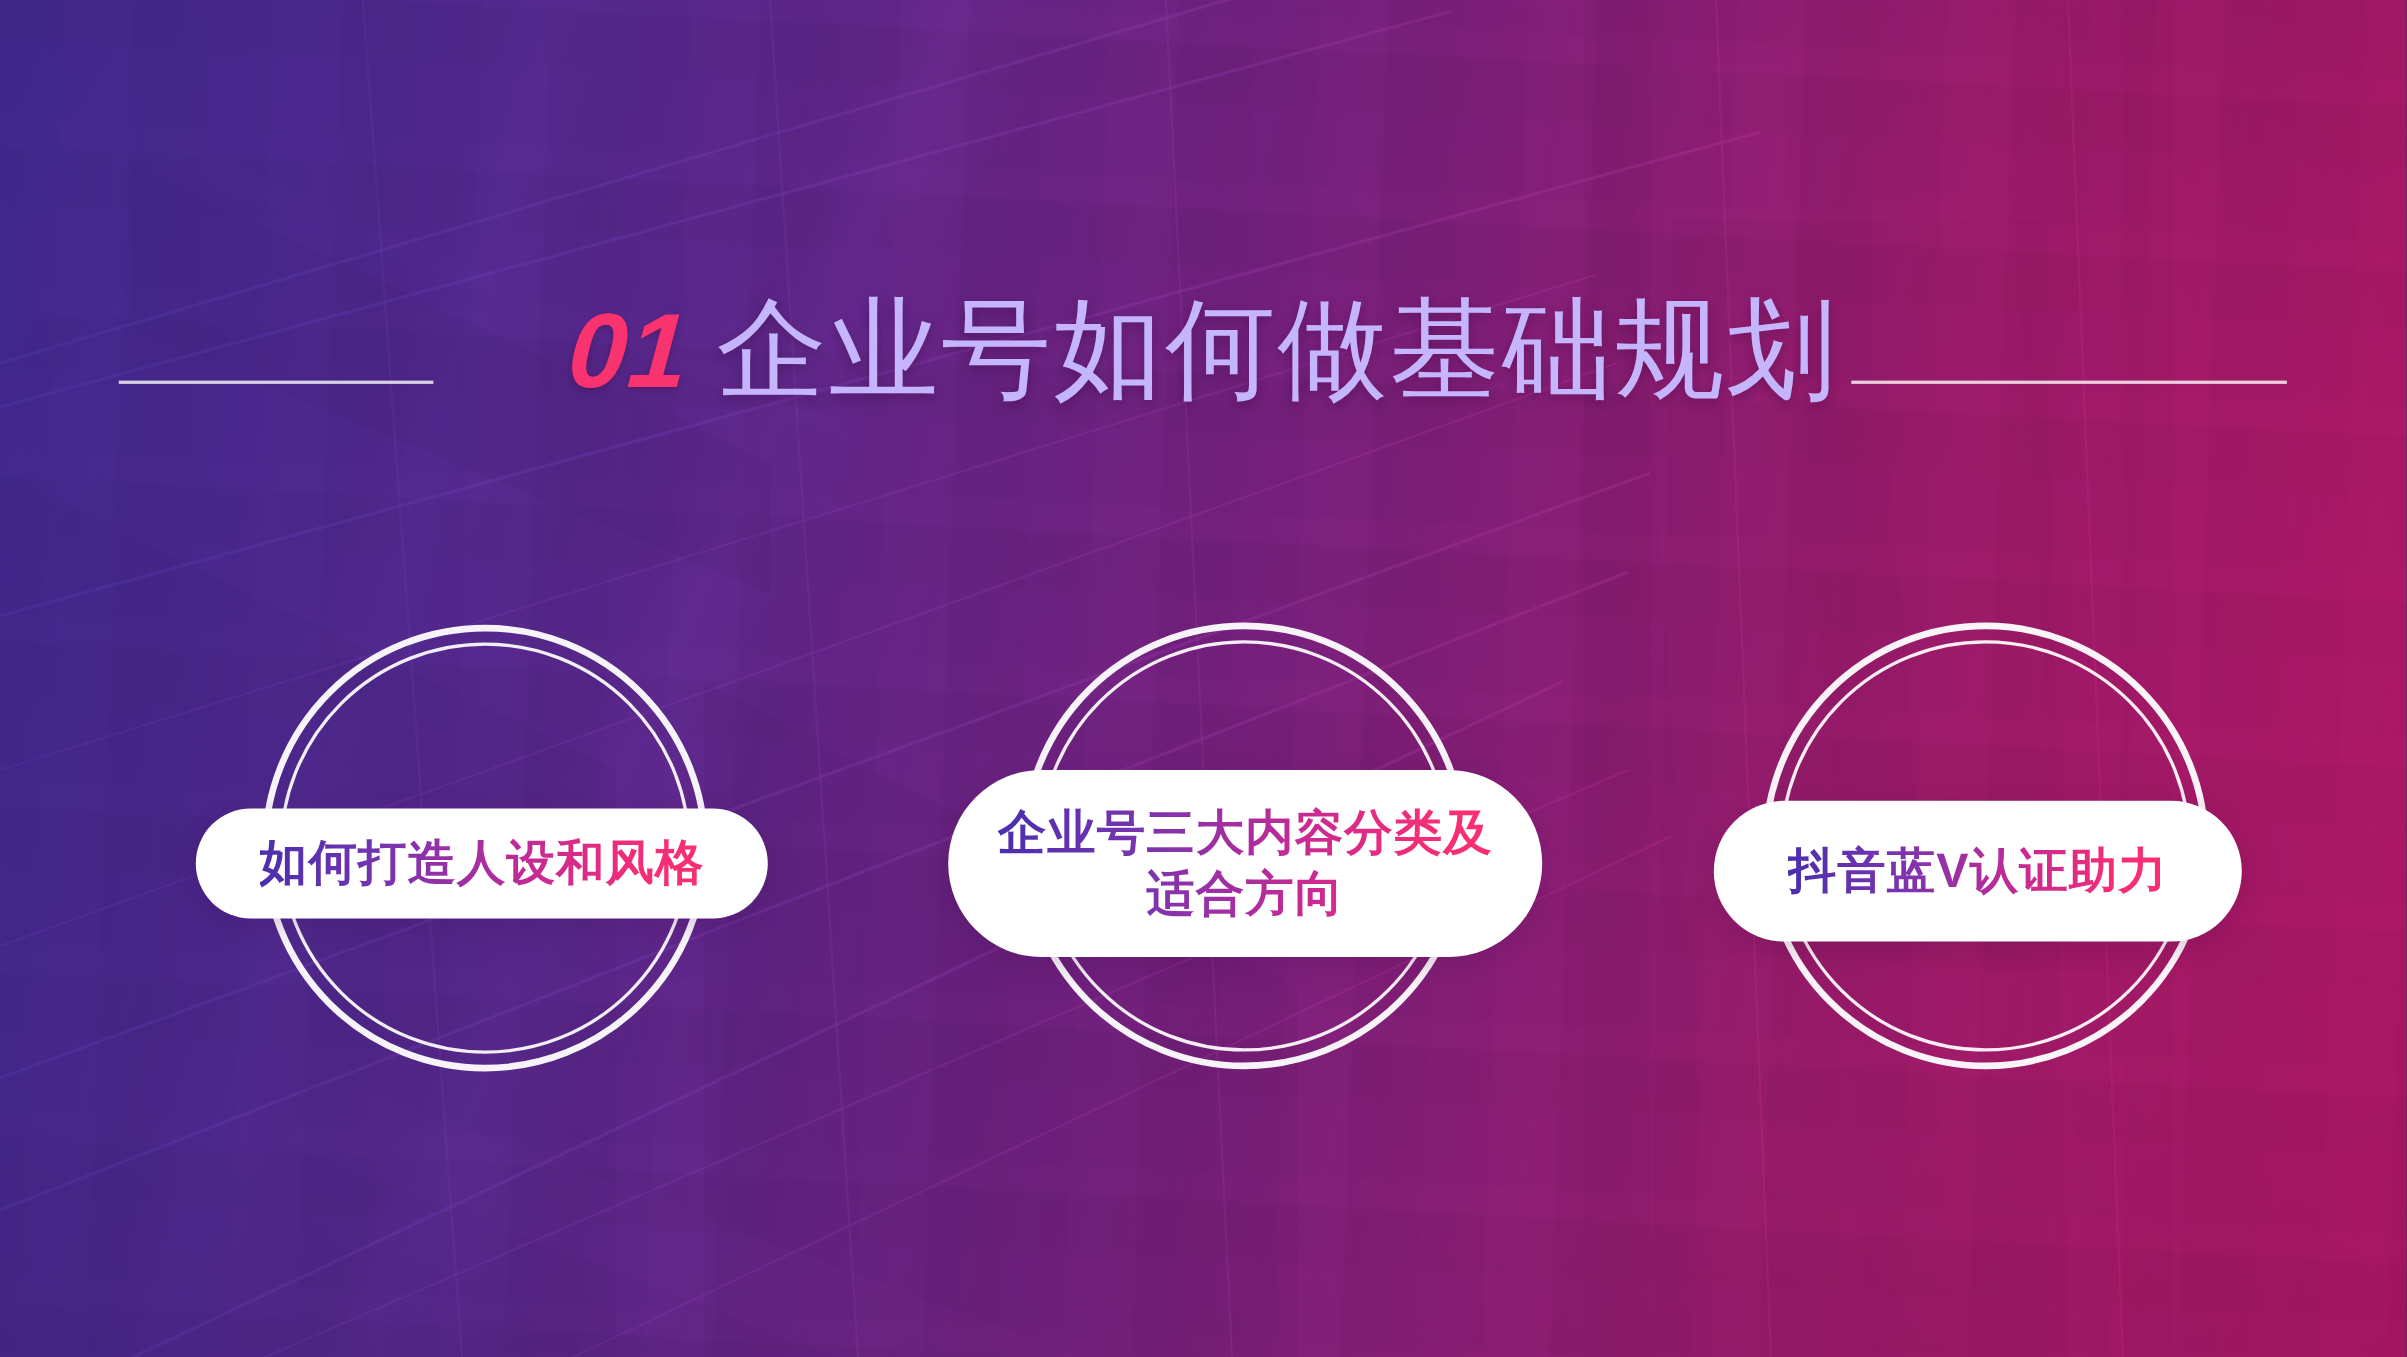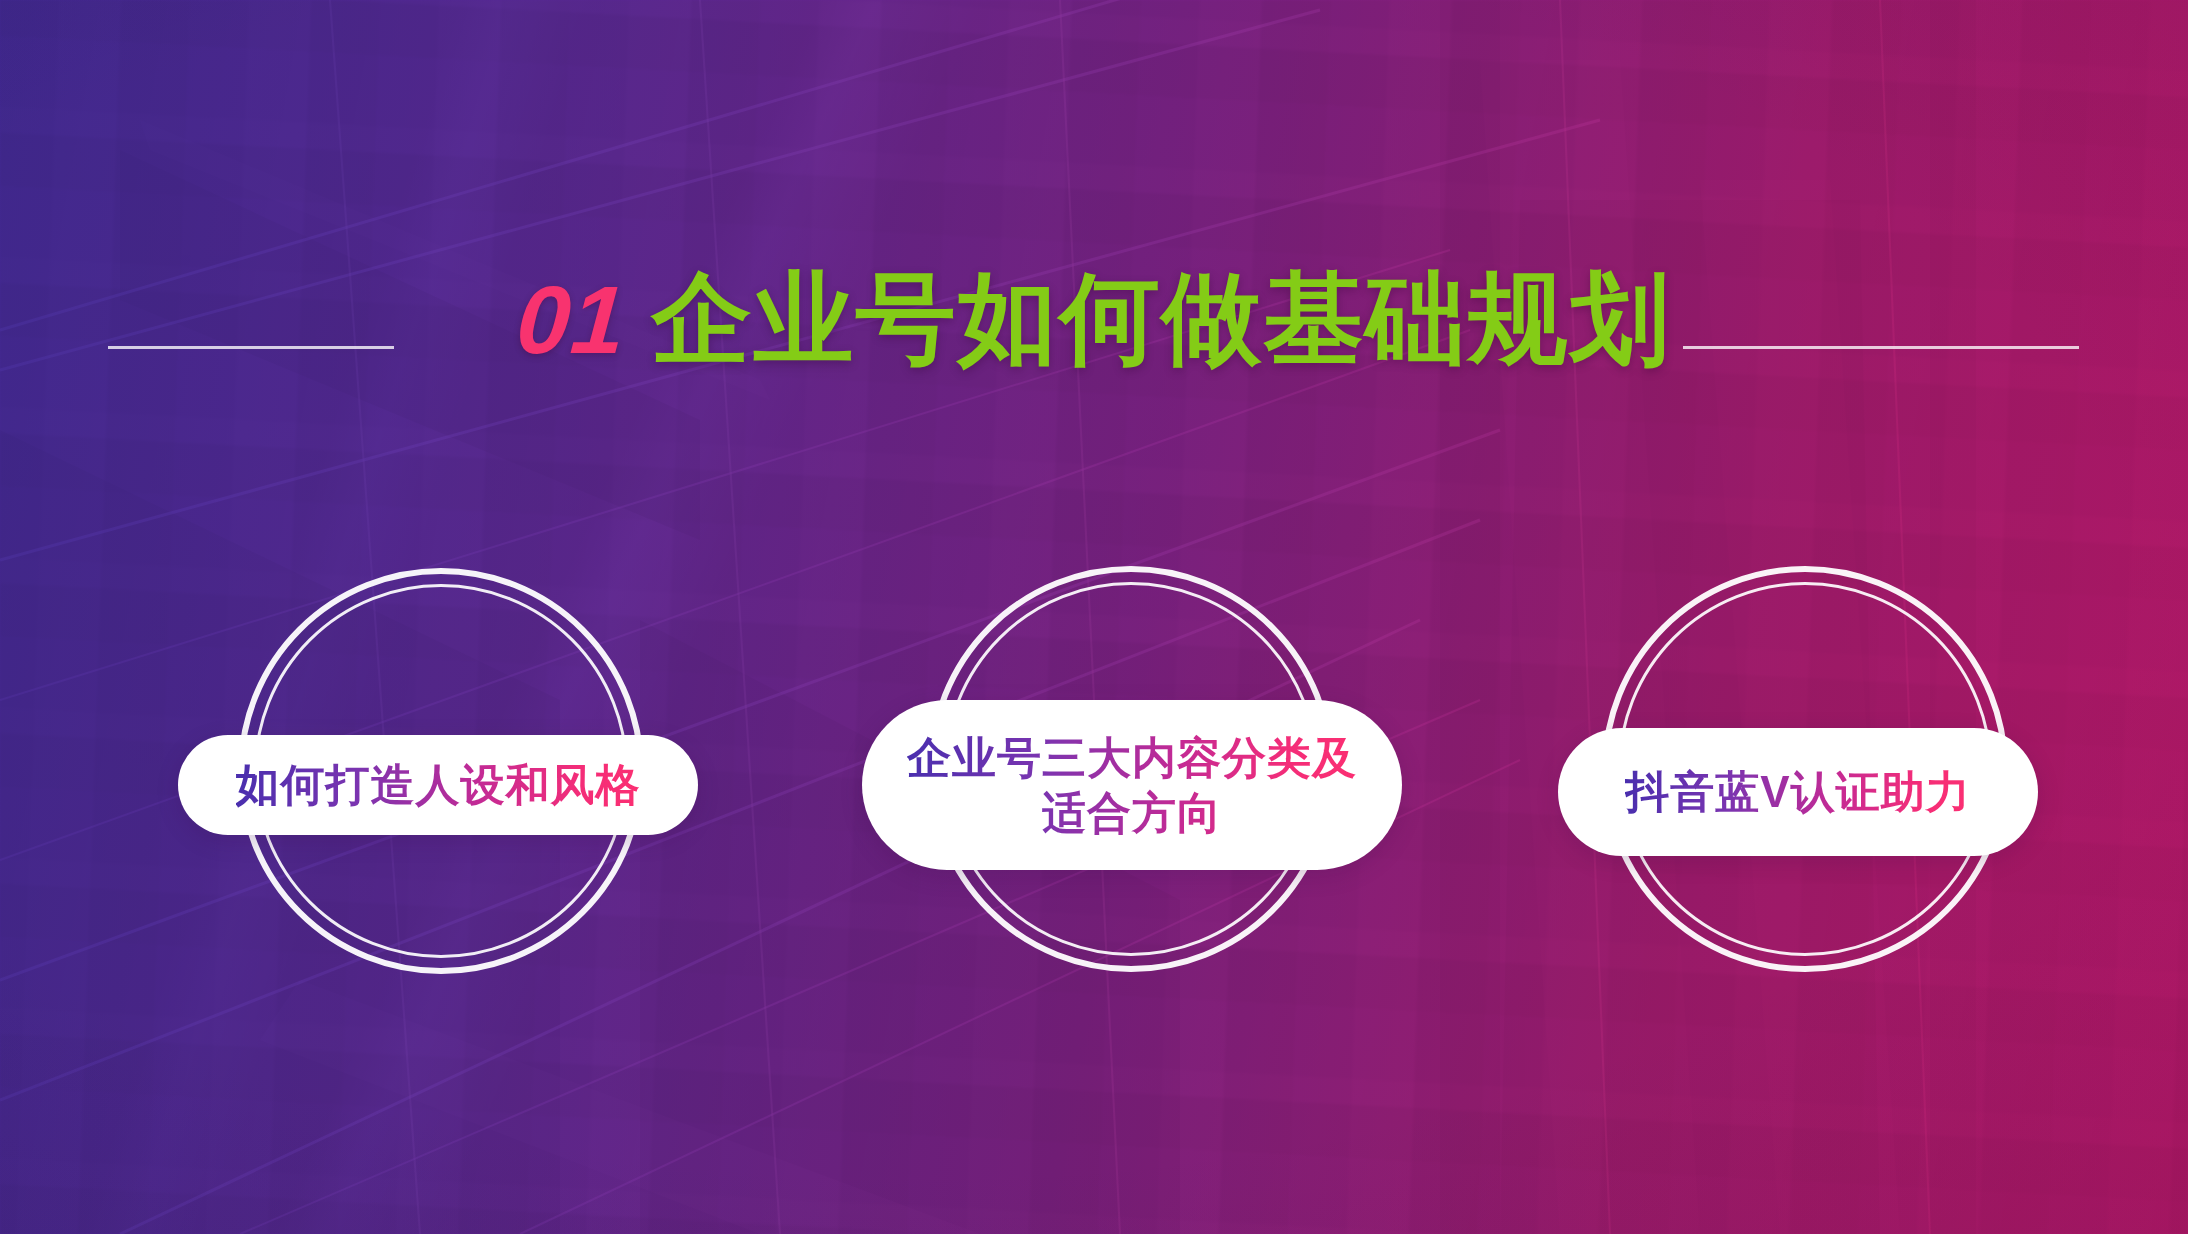--- a/index.html
+++ b/index.html
@@ -111,22 +111,22 @@
     font-weight: 700;
     font-style: italic;
     letter-spacing: 1px;
     color: #f8336f;
     line-height: 1;
     transform: skewX(-4deg);
     text-shadow: 0 2px 6px rgba(60,0,40,0.30);
   }
   .title-text {
     font-size: 100px;
-    font-weight: 700;
-    color: #84cc16;
+    font-weight: 400;
+    color: #c4b5fd;
     line-height: 1;
     letter-spacing: 2px;
     text-shadow: 0 3px 10px rgba(50,0,50,0.33);
   }
 
   
   .ring {
     position: absolute;
     border-radius: 50%;
     border: 6px solid rgba(255,255,255,0.95);

